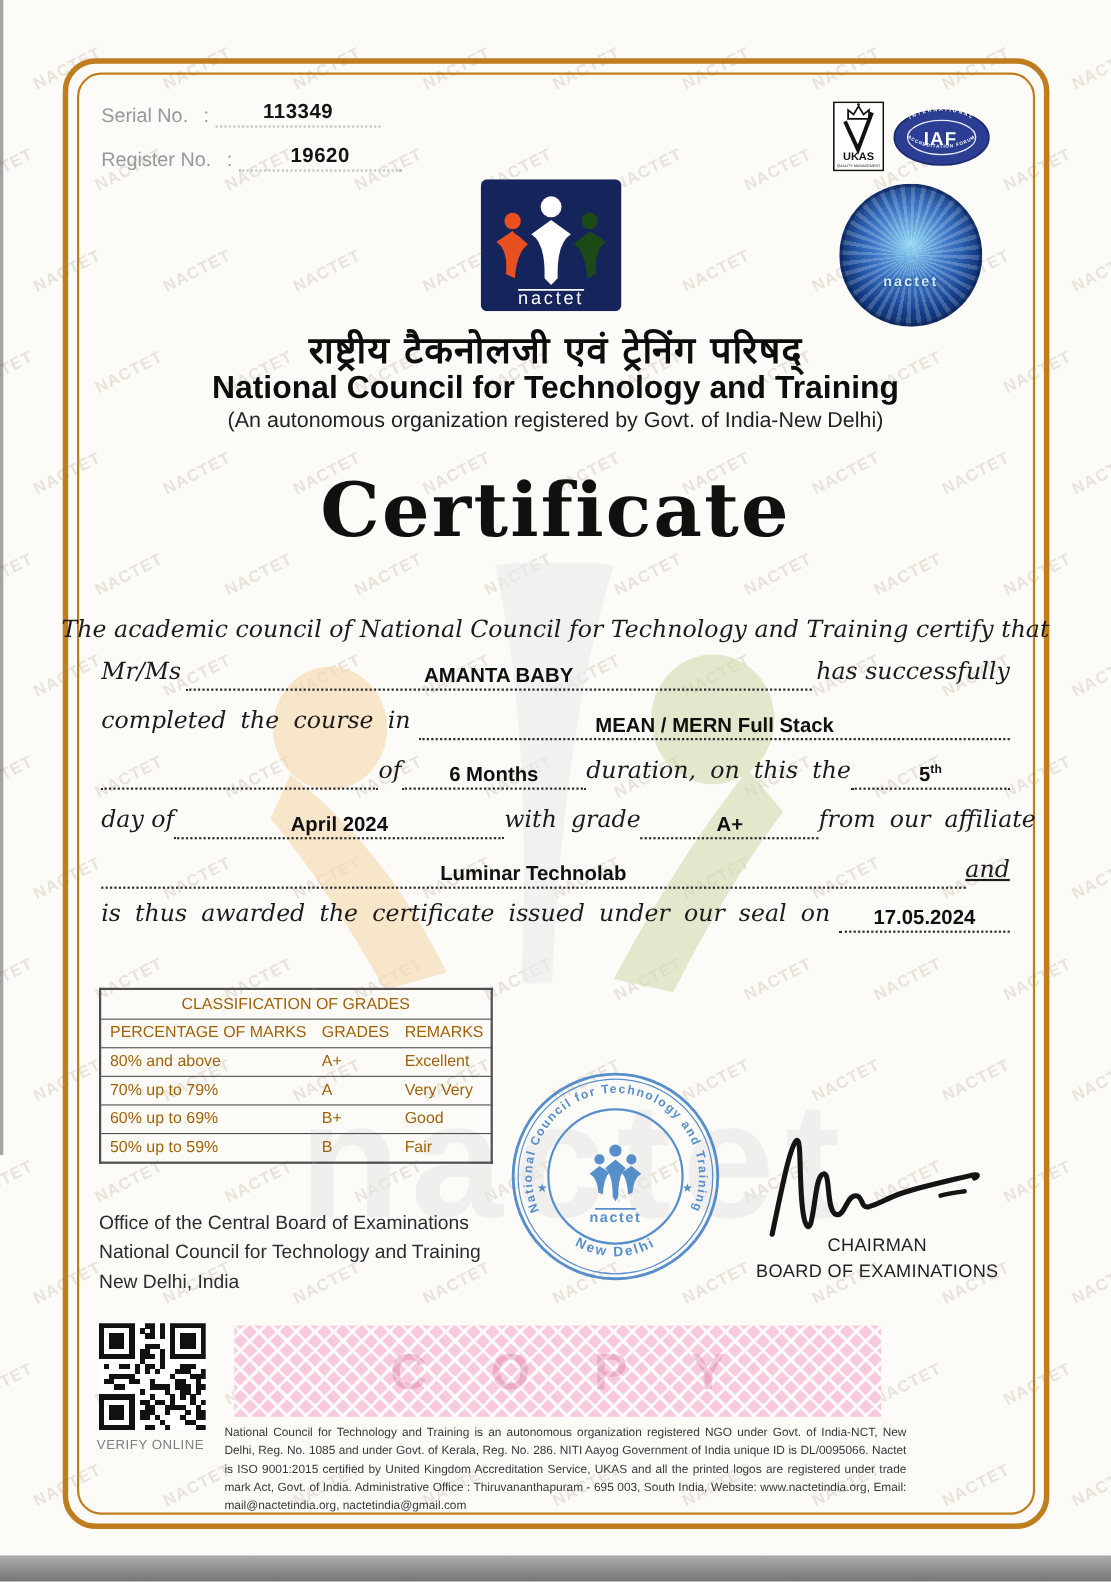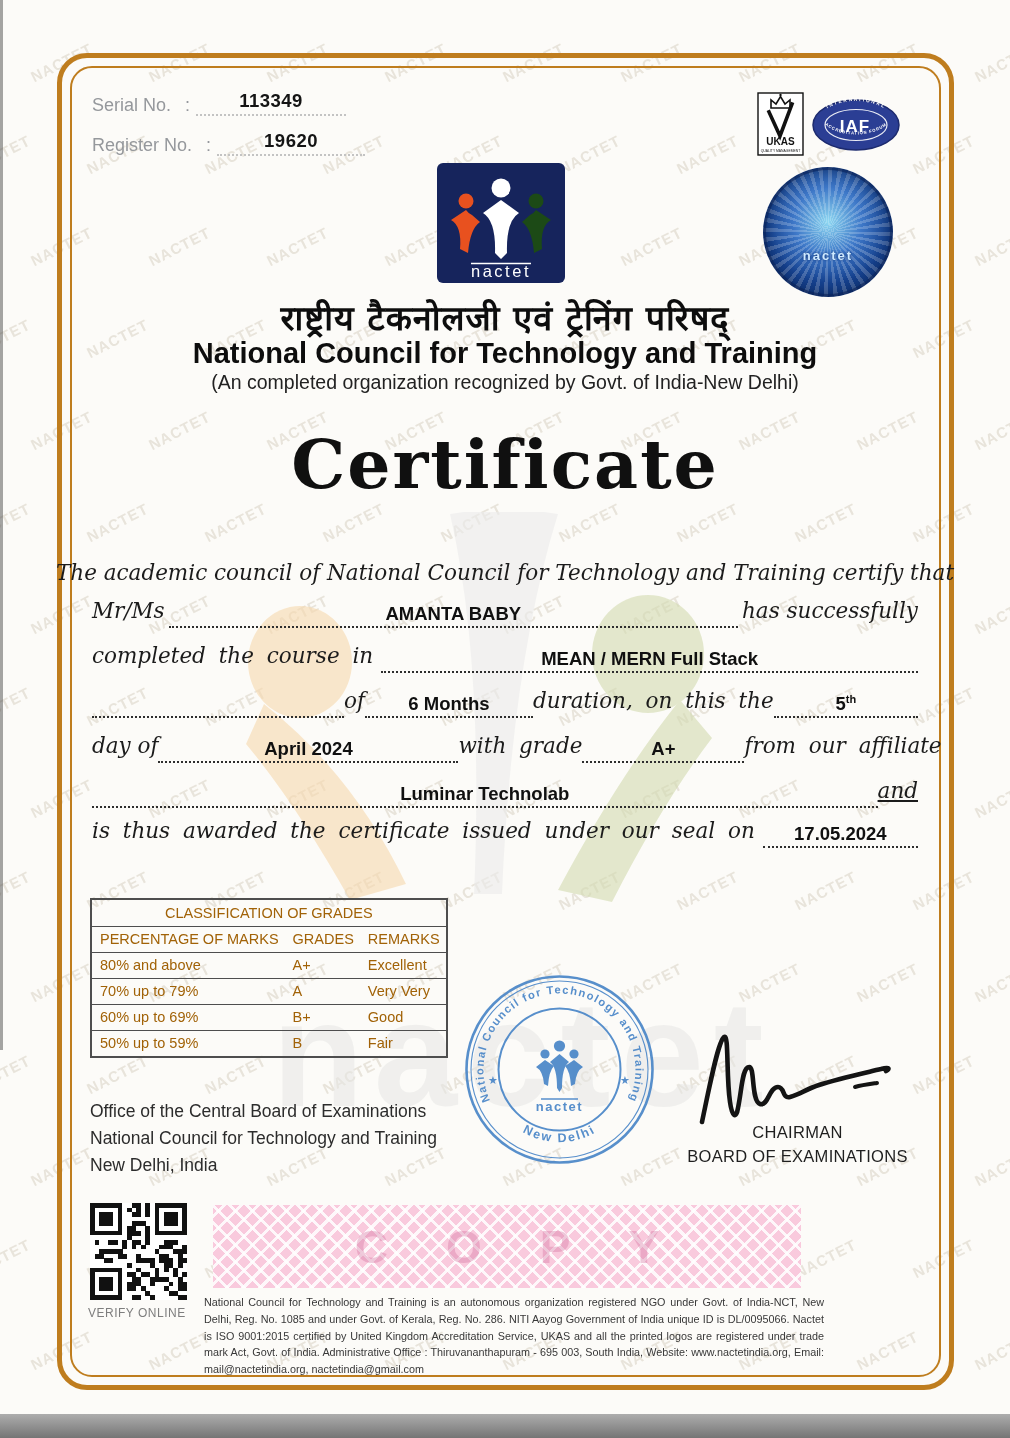--- a/index.html
+++ b/index.html
@@ -356,21 +356,21 @@
     <line x1="34" y1="100.5" x2="94" y2="100.5" stroke="#fff" stroke-width="1.6"></line>
     <text x="64" y="113.5" text-anchor="middle" font-size="16.5" fill="#fff" letter-spacing="2.5">nactet</text>
   </svg>
 
   <div class="abs hologram">
     <span class="holo-text">nactet</span>
   </div>
 
   <div class="abs title-hindi">राष्ट्रीय टैकनोलजी एवं ट्रेनिंग परिषद्</div>
   <div class="abs title-english">National Council for Technology and Training</div>
-  <div class="abs title-sub">(An completed organization recognized by Govt. of India-New Delhi)</div>
+  <div class="abs title-sub">(An autonomous organization registered by Govt. of India-New Delhi)</div>
   <div class="abs cert-heading">Certificate</div>
 
   <div class="bline center-line" style="top:560px;">
     <span>The academic council of National Council for Technology and Training certify that</span>
   </div>
 
   <div class="bline" style="top:598px;">
     <span>Mr/Ms</span>
     <span class="fill" style="margin:0 4px;">
       <span class="fval">AMANTA BABY</span>

